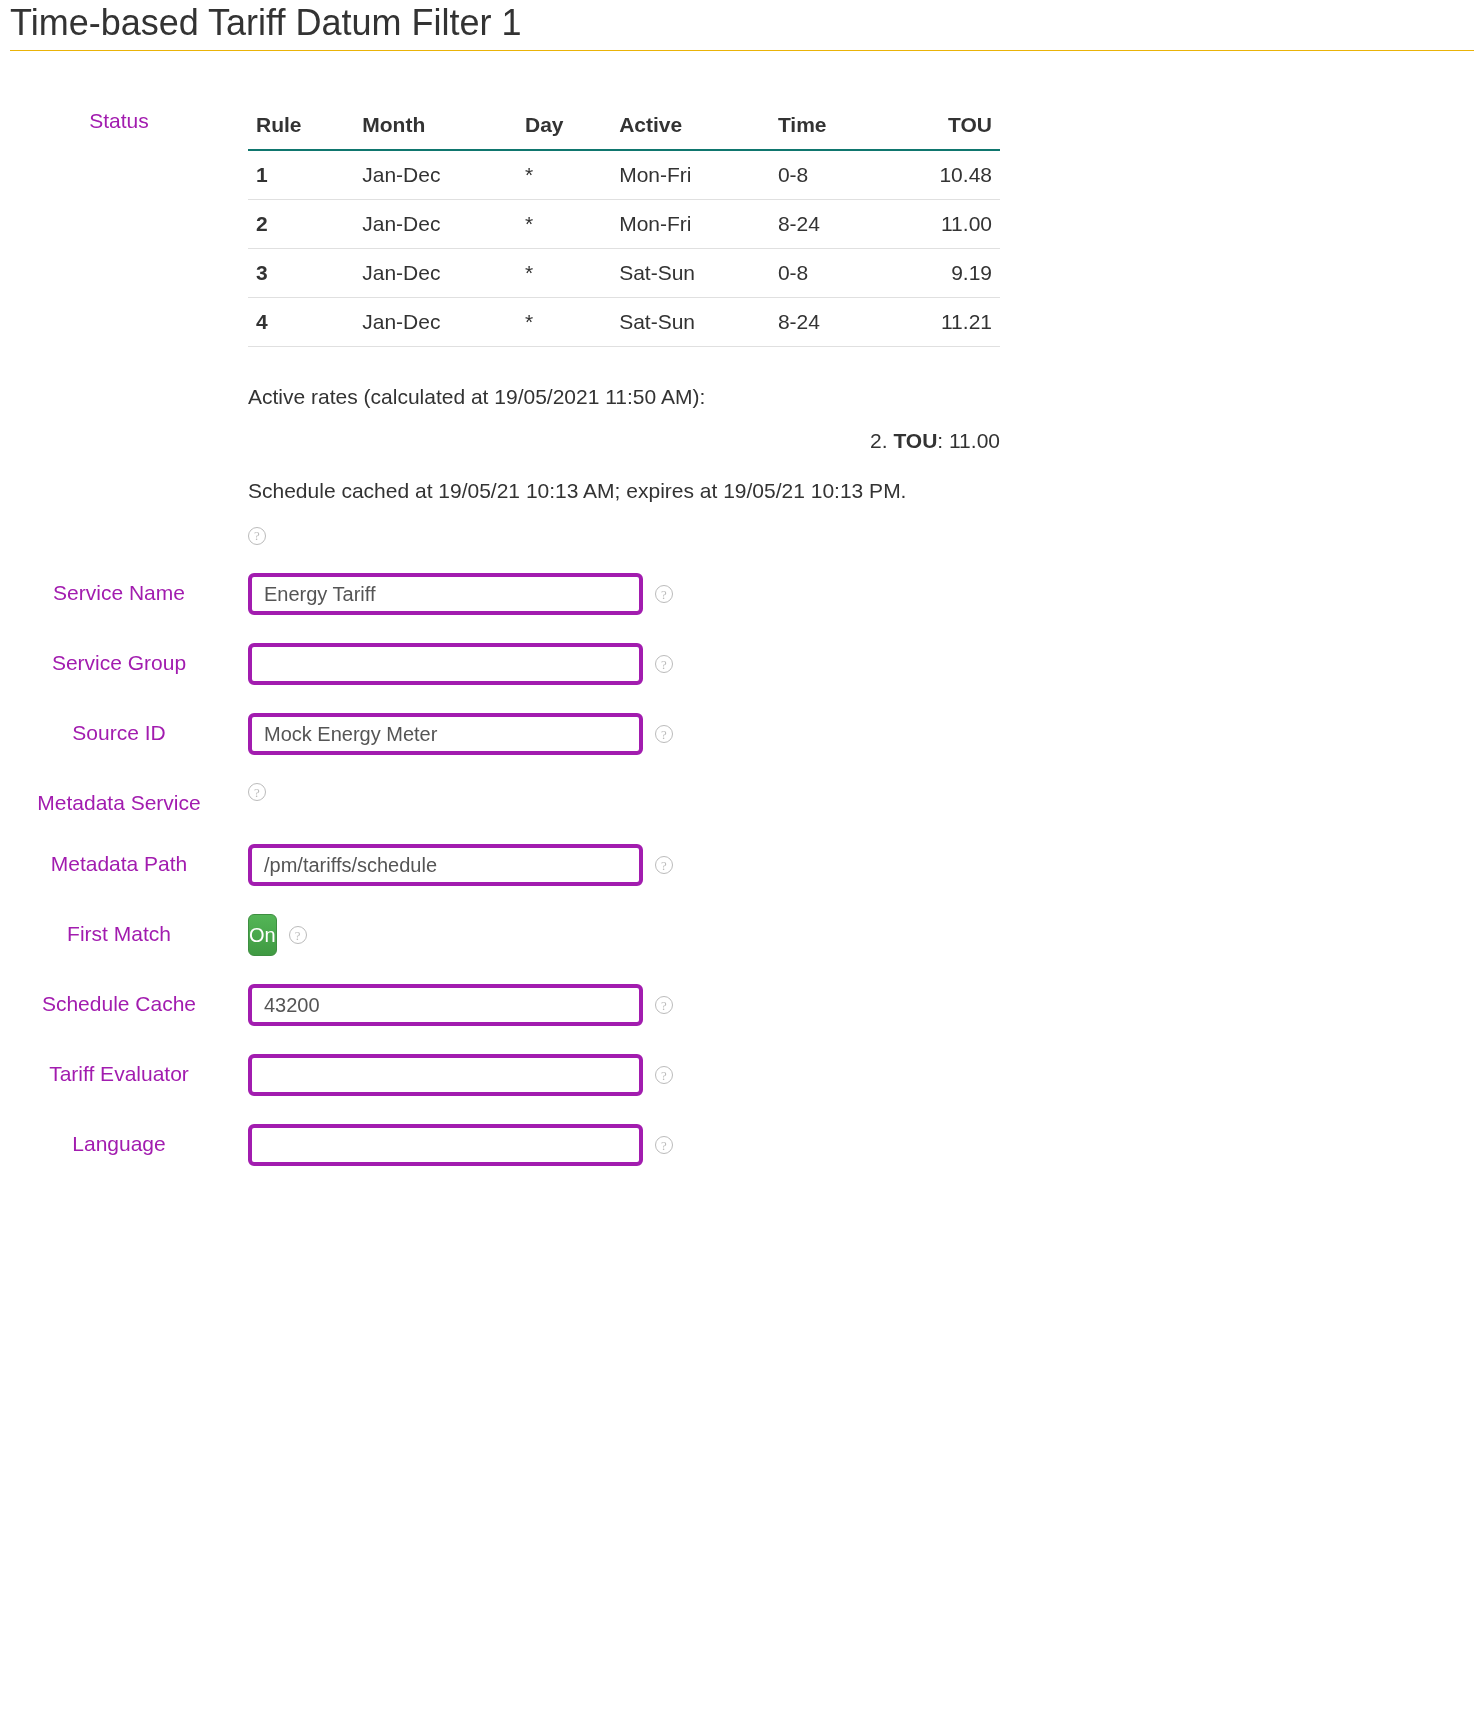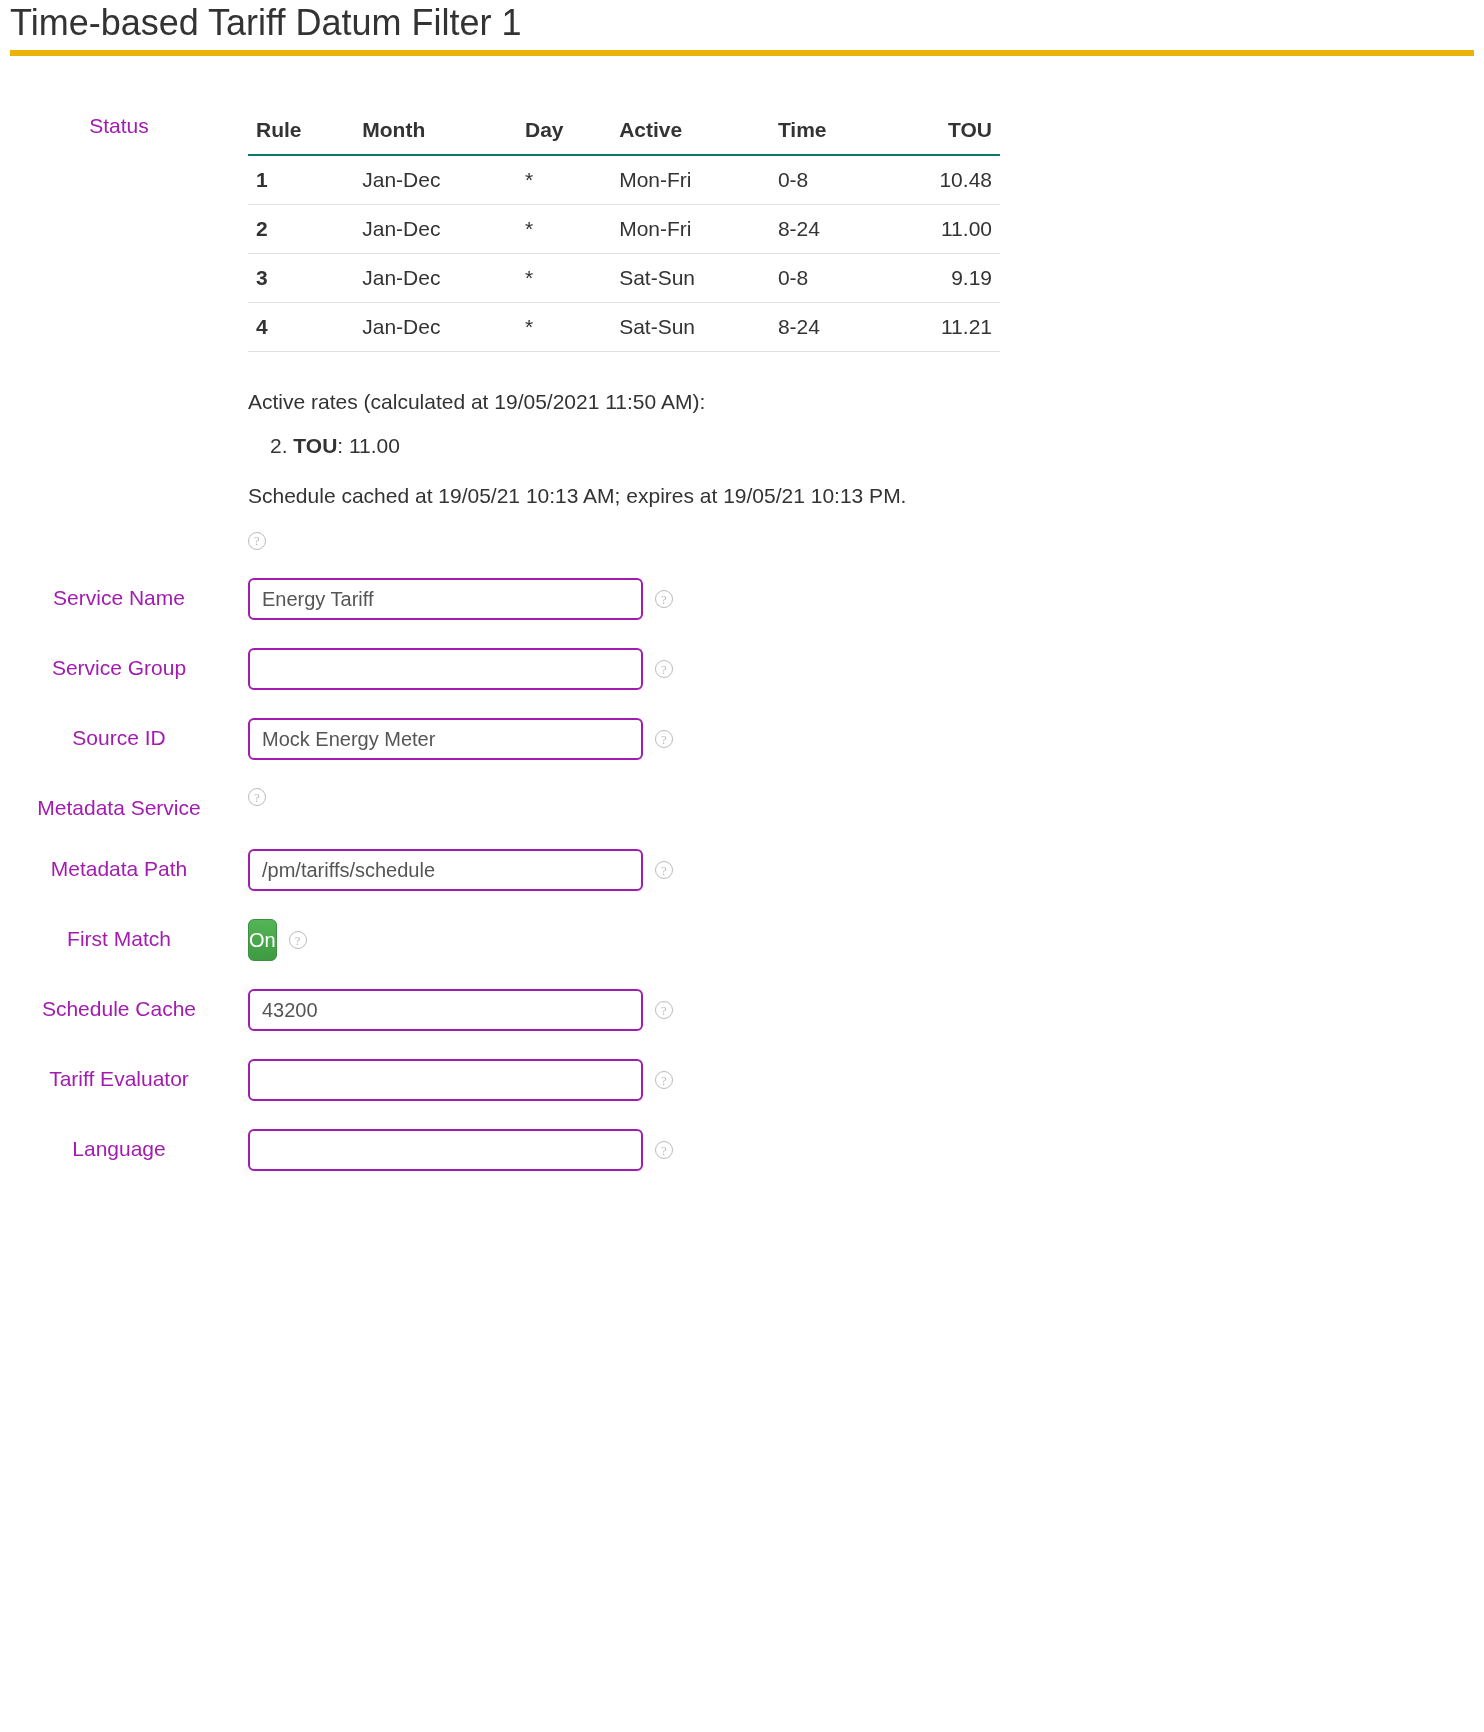--- a/index.html
+++ b/index.html
@@ -13,21 +13,21 @@
   }
   .page {
     padding: 0 10px 40px 10px;
   }
   h1.page-title {
     font-size: 36px;
     font-weight: 400;
     color: #333;
     margin: 0 0 8px 0;
     padding: 2px 0 6px 0;
-    border-bottom: 6px solid #eab308;
+    border-bottom: 1px solid #eab308;
   }
   .form-area {
     max-width: 990px;
     margin-top: 50px;
   }
   .form-row {
     display: flex;
     align-items: flex-start;
     margin-bottom: 28px;
   }
@@ -50,21 +50,21 @@
     flex-direction: column;
     align-items: stretch;
     gap: 10px;
   }
   input.text-input {
     width: 395px;
     height: 42px;
     padding: 6px 12px;
     font-size: 20px;
     color: #555;
-    border: 2px solid #a21caf;
+    border: 4px solid #a21caf;
     border-radius: 6px;
     background: #fff;
   }
   input.text-input::placeholder { color: #999; }
   .help-icon {
     display: inline-flex;
     align-items: center;
     justify-content: center;
     width: 18px;
     height: 18px;
@@ -97,20 +97,21 @@
   }
   .status-table td.rule { font-weight: 700; }
   .status-caption {
     font-size: 21px;
     color: #333;
     margin: 10px 0 4px 0;
   }
   .active-rate-line {
     margin: 6px 0 6px 22px;
     font-size: 21px;
+    text-align: right;
   }
   .active-rate-line .lbl { font-weight: 700; }
   .toggle-btn {
     display: inline-flex;
     align-items: center;
     justify-content: center;
     background: #49a84c;
     background: linear-gradient(#53b556, #3f9a42);
     color: #fff;
     border: 1px solid #3e8e41;

